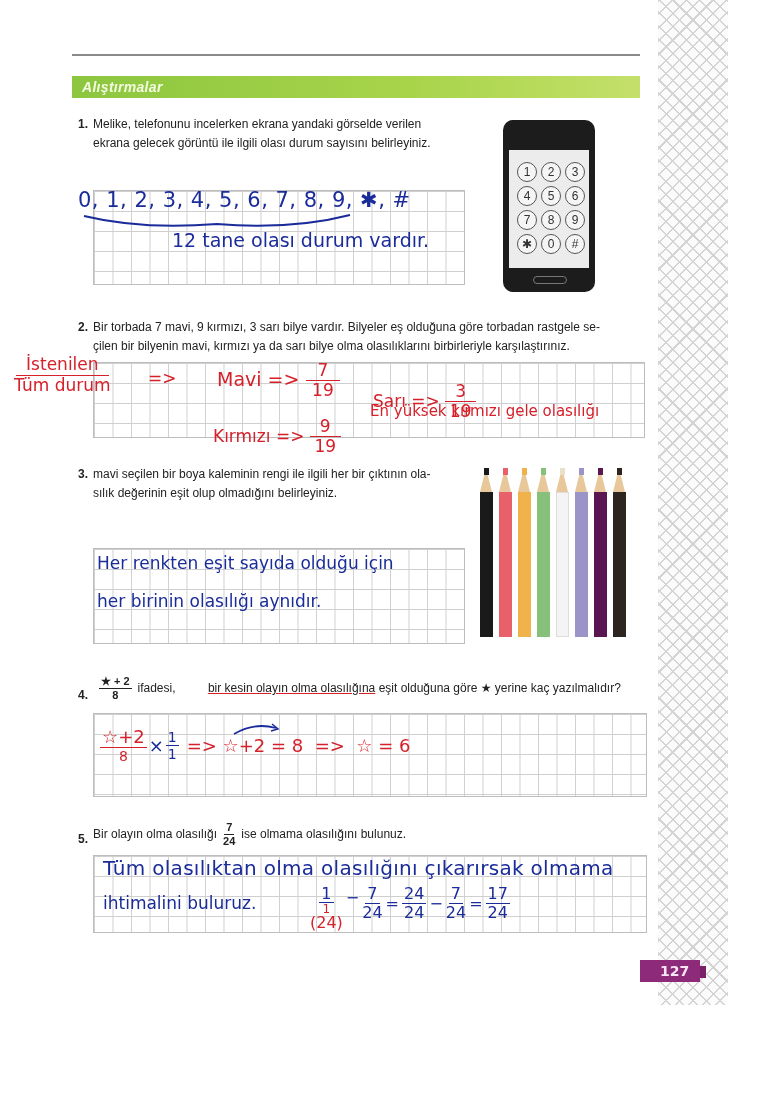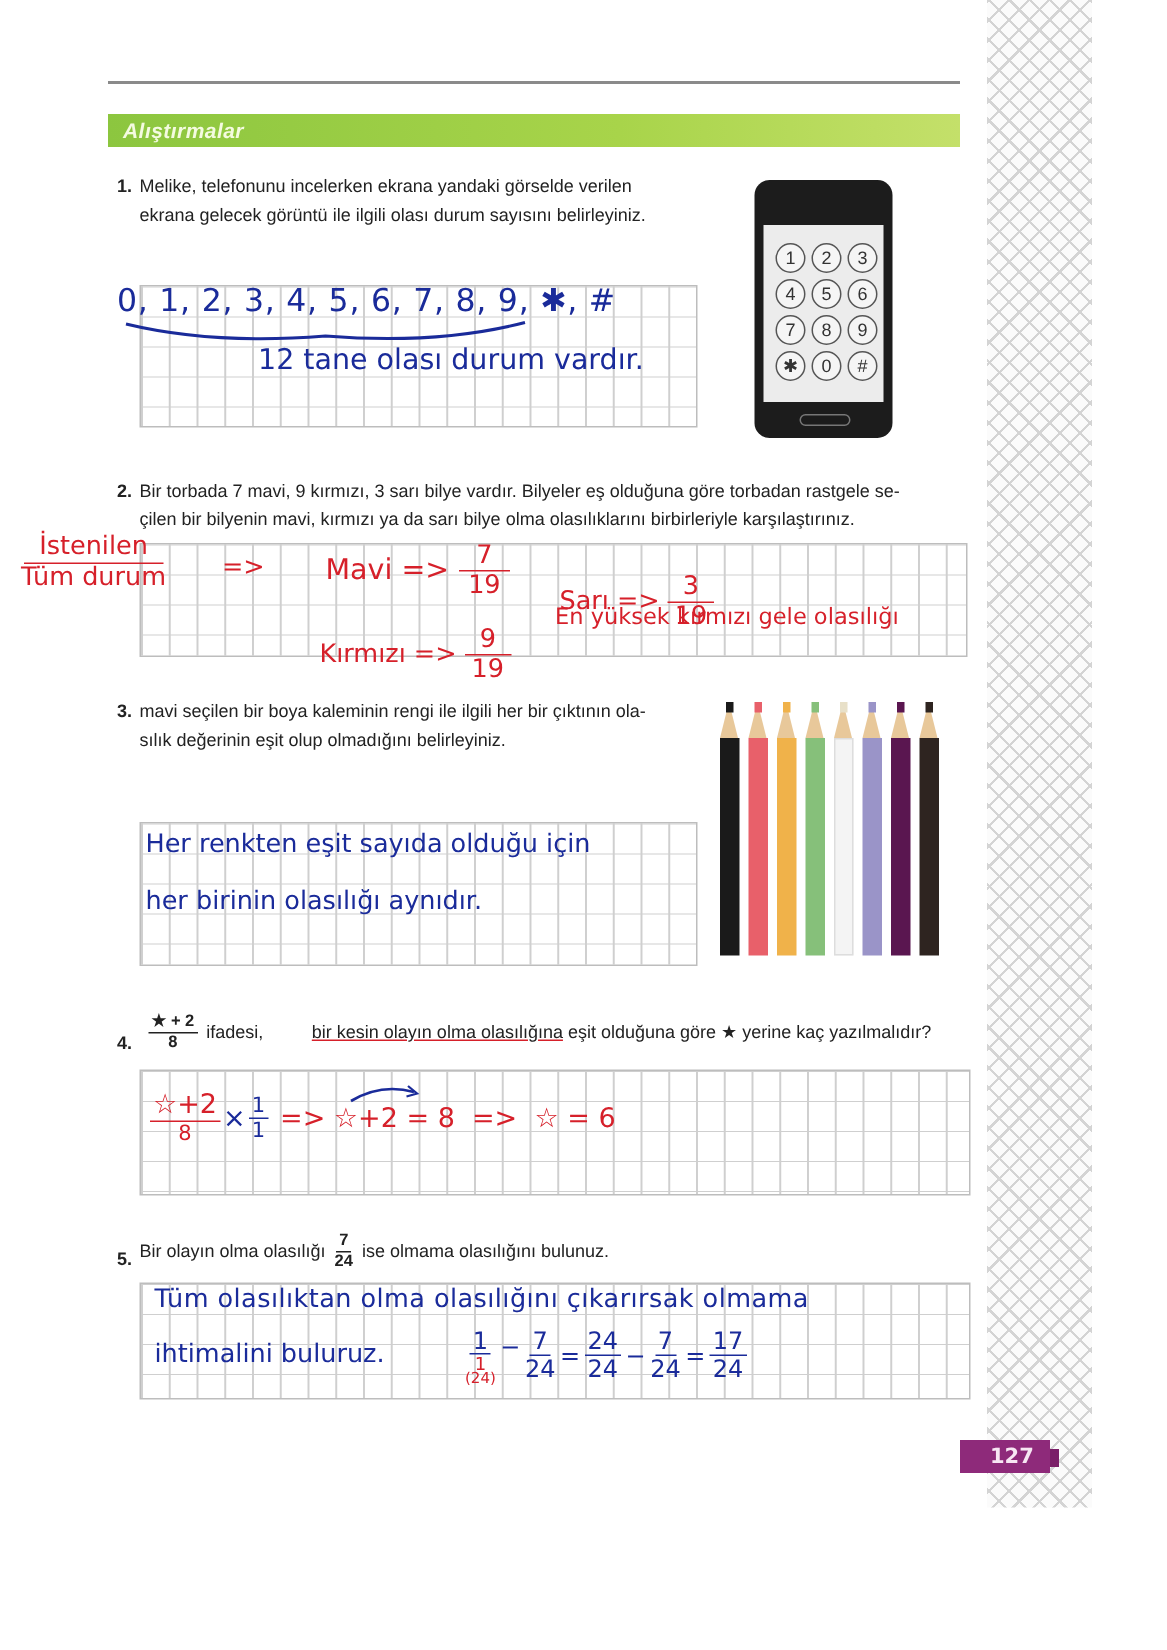--- a/index.html
+++ b/index.html
@@ -215,28 +215,28 @@
   <span class="qnum" style="top:8px;">5.</span>
   <span>Bir olayın olma olasılığı</span>
   <span class="frac" style="font-size:11px; font-weight:bold; margin:0 6px;">
     <span class="num">7</span>
     <span class="den">24</span>
   </span>
   <span>ise olmama olasılığını bulunuz.</span>
 </div>
 
 <div class="abs grid" style="left:93px; top:855px; width:552px; height:76px;"></div>
-<div class="hw hw-blue" style="left:103px; top:856px; font-size:17px; letter-spacing:0.3px;">Tüm olasılıktan olma olasılığını çıkarırsak olmama</div>
+<div class="hw hw-blue" style="left:103px; top:856px; font-size:20px; letter-spacing:0.3px;">Tüm olasılıktan olma olasılığını çıkarırsak olmama</div>
 <div class="hw hw-blue" style="left:103px; top:893px; font-size:17px;">ihtimalini buluruz.</div>
 
 <div class="hw hw-blue" style="left:310px; top:886px; font-size:16px; display:flex; align-items:flex-start;">
   <span style="display:inline-flex; flex-direction:column; align-items:center; line-height:1;">
     <span style="border-bottom:1.5px solid #1a2b9a; padding:0 2px;">1</span>
     <span class="hw-red" style="font-size:12px;">1</span>
-    <span class="hw-red" style="font-size:10px;">(24)</span>
+    <span class="hw-red" style="font-size:16px;">(24)</span>
   </span>
   <span style="margin:2px 3px 0;">−</span>
   <span class="frac">
       <span class="num">7</span>
       <span class="den">24</span>
     </span>
   <span style="margin:8px 3px 0;">=</span>
   <span class="frac">
       <span class="num">24</span>
       <span class="den">24</span>

